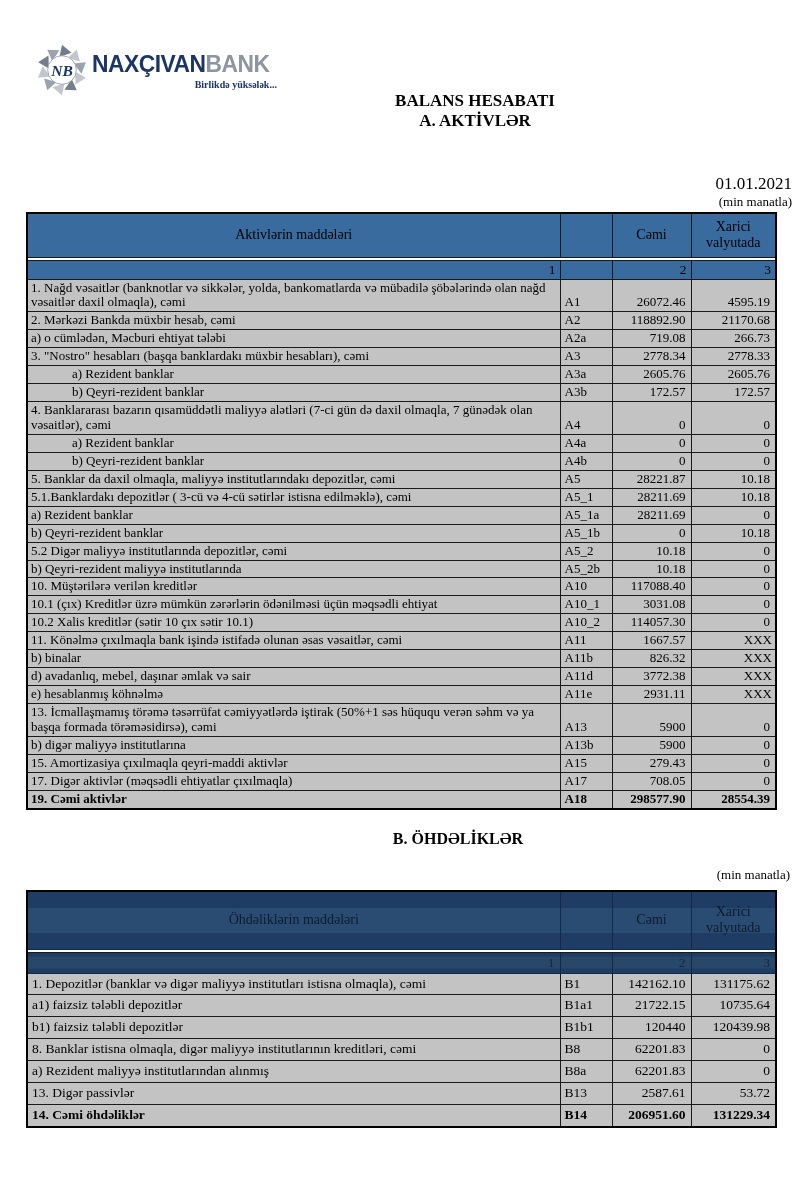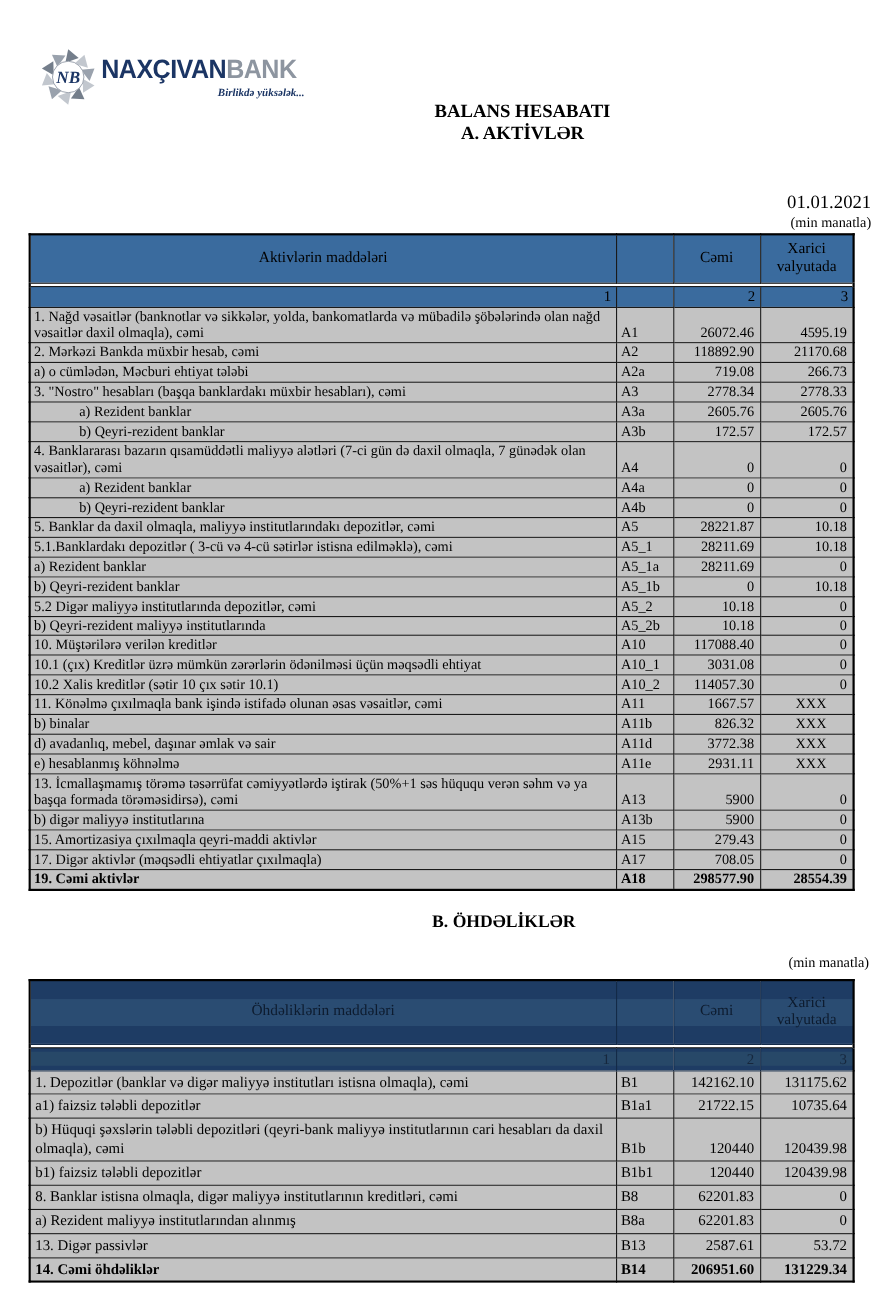--- a/index.html
+++ b/index.html
@@ -6,21 +6,21 @@
   body { background:#fff; font-family:"Liberation Serif", serif; color:#000; }
   .page { position:relative; width:800px; height:1190px; background:#fff; overflow:hidden; margin:0 auto; }
 
   
   .logo { position:absolute; left:36px; top:44px; display:flex; align-items:flex-start; }
   .logo-icon { width:52px; height:52px; margin-right:4px; }
   .logo-textwrap { padding-top:6px; }
   .wordmark { font-family:"Liberation Sans", sans-serif; font-weight:bold; font-size:24px; letter-spacing:-0.5px; transform:scaleX(0.95); transform-origin:left; white-space:nowrap; }
   .wordmark .nx { color:#1b3564; }
   .wordmark .bk { color:#8d95a0; }
-  .tagline { font-family:"Liberation Serif", serif; font-style:italic; font-weight:bold; font-size:10px; color:#1b3564; text-align:right; margin-top:1px; padding-right:2px; }
+  .tagline { font-family:"Liberation Serif", serif; font-weight:bold; font-size:10px; color:#1b3564; text-align:right; margin-top:1px; padding-right:2px; }
 
   
   .title-a { position:absolute; top:91px; left:150px; width:650px; text-align:center; font-weight:bold; font-size:17px; line-height:1.18; }
   .date-block { position:absolute; top:174px; right:8px; text-align:right; }
   .date-line { font-size:17px; }
   .unit-note { font-size:13px; }
   .title-b { position:absolute; top:830px; left:100px; width:716px; text-align:center; font-weight:bold; font-size:16px;font-family:Liberation Serif, serif; }
   .unit-note-b { position:absolute; top:867px; right:10px; font-size:13px; }
 
   
@@ -36,21 +36,21 @@
   .tb-a tr.numrow td { background:#3a6b9e; color:#000; font-size:13.5px; text-align:right; padding:1px 4px; height:19px; }
   .tb-b tr.numrow td { background:linear-gradient(#1e3c64 0 20%, #274868 20% 80%, #1e3c64 80% 100%); color:#16273d; font-size:13.5px; text-align:right; padding:1px 5px; height:21px; border-color:#132a47; }
 
   
   .tb tbody td { background:#c3c3c3; vertical-align:bottom; }
   .tb-a tbody td { font-size:13px; line-height:1.15; padding:1px 3px; }
   .tb-b tbody td { font-size:13.5px; line-height:1.25; padding:2px 4px; }
   .tb tbody td.c-label.indent { padding-left:44px; }
   .tb tbody td.c-code { text-align:left; padding-left:4px; }
   .tb tbody td.c-num { text-align:right; padding-right:5px; font-variant-numeric:tabular-nums; }
-  .tb tbody td.c-xxx { text-align:center; padding-left:11px; }
+  .tb tbody td.c-xxx { text-align:right; padding-left:11px; }
   .tb tbody tr.bold td { font-weight:bold; }
 </style>
 </head>
 <body>
 
 <div class="page">
 
   <div class="logo">
     <svg class="logo-icon" viewBox="0 0 60 60" xmlns="http://www.w3.org/2000/svg">
       <g>
@@ -308,26 +308,20 @@
           <td class="c-num">142162.10</td>
           <td class="c-num">131175.62</td>
         </tr>
         <tr>
           <td class="c-label">a1) faizsiz tələbli depozitlər</td>
           <td class="c-code">B1a1</td>
           <td class="c-num">21722.15</td>
           <td class="c-num">10735.64</td>
         </tr>
         <tr>
-          <td class="c-label">b) Hüquqi şəxslərin tələbli depozitləri (qeyri-bank maliyyə institutlarının cari hesabları da daxil olmaqla), cəmi</td>
-          <td class="c-code">B1b</td>
-          <td class="c-num">120440</td>
-          <td class="c-num">120439.98</td>
-        </tr>
-        <tr>
           <td class="c-label">b1) faizsiz tələbli depozitlər</td>
           <td class="c-code">B1b1</td>
           <td class="c-num">120440</td>
           <td class="c-num">120439.98</td>
         </tr>
         <tr>
           <td class="c-label">8. Banklar istisna olmaqla, digər maliyyə institutlarının kreditləri, cəmi</td>
           <td class="c-code">B8</td>
           <td class="c-num">62201.83</td>
           <td class="c-num">0</td>

